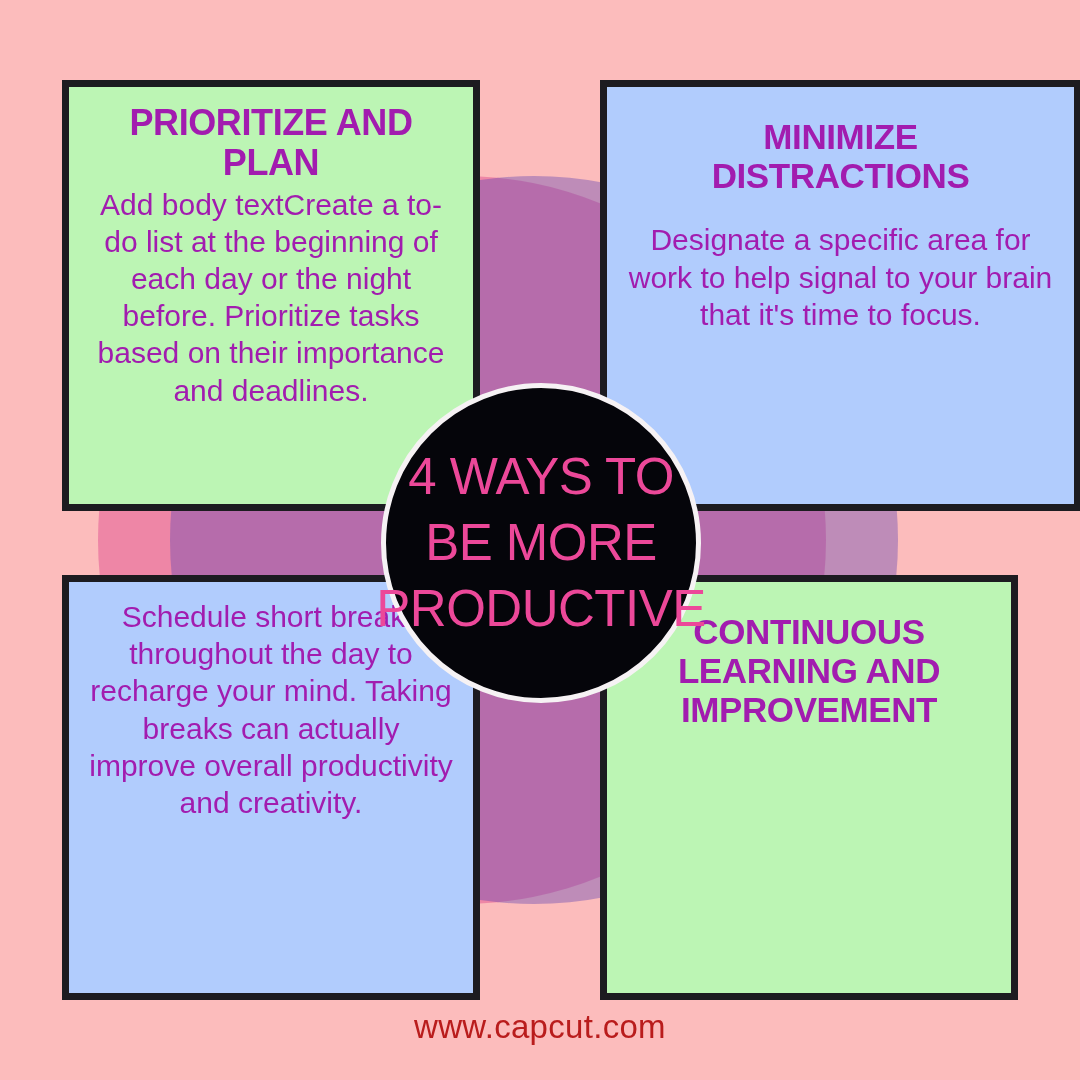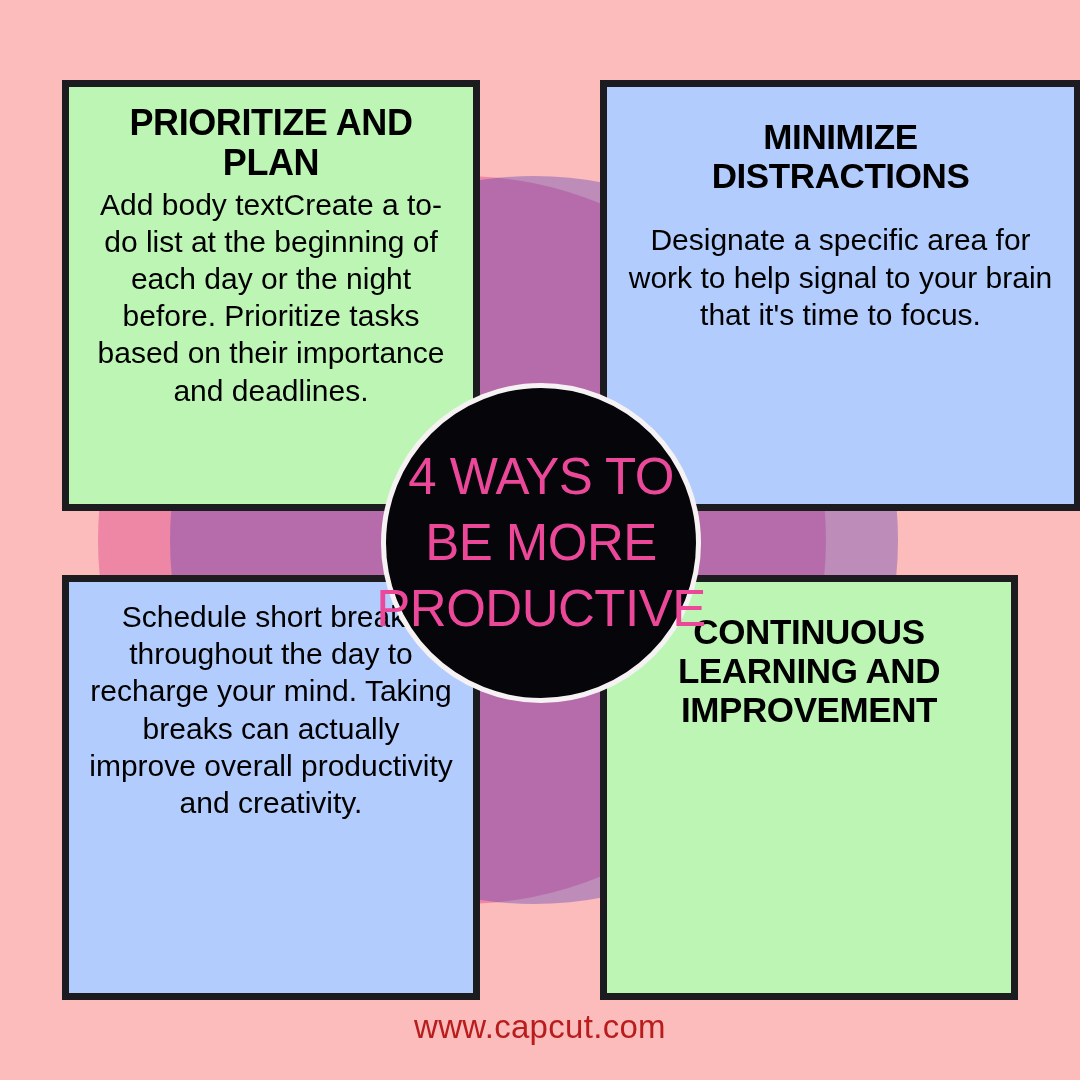--- a/index.html
+++ b/index.html
@@ -42,21 +42,21 @@
     background: rgba(104, 74, 178, 0.42);
   }
 
   
   .card {
     position: absolute;
     box-sizing: border-box;
     border: 7px solid #1C1B20;
     padding: 16px 20px 14px 20px;
     text-align: center;
-    color: #000000;
+    color: #a21caf;
     display: flex;
     flex-direction: column;
     align-items: center;
   }
   .card-tl { left: 62px;  top: 80px;  width: 418px; height: 431px; background: #BCF5B4; }
   .card-tr { left: 600px; top: 80px;  width: 481px; height: 431px; background: #B1CCFD; }
   .card-bl { left: 62px;  top: 575px; width: 418px; height: 425px; background: #B1CCFD; }
   .card-br { left: 600px; top: 575px; width: 418px; height: 425px; background: #BCF5B4; }
 
   .card-title {

